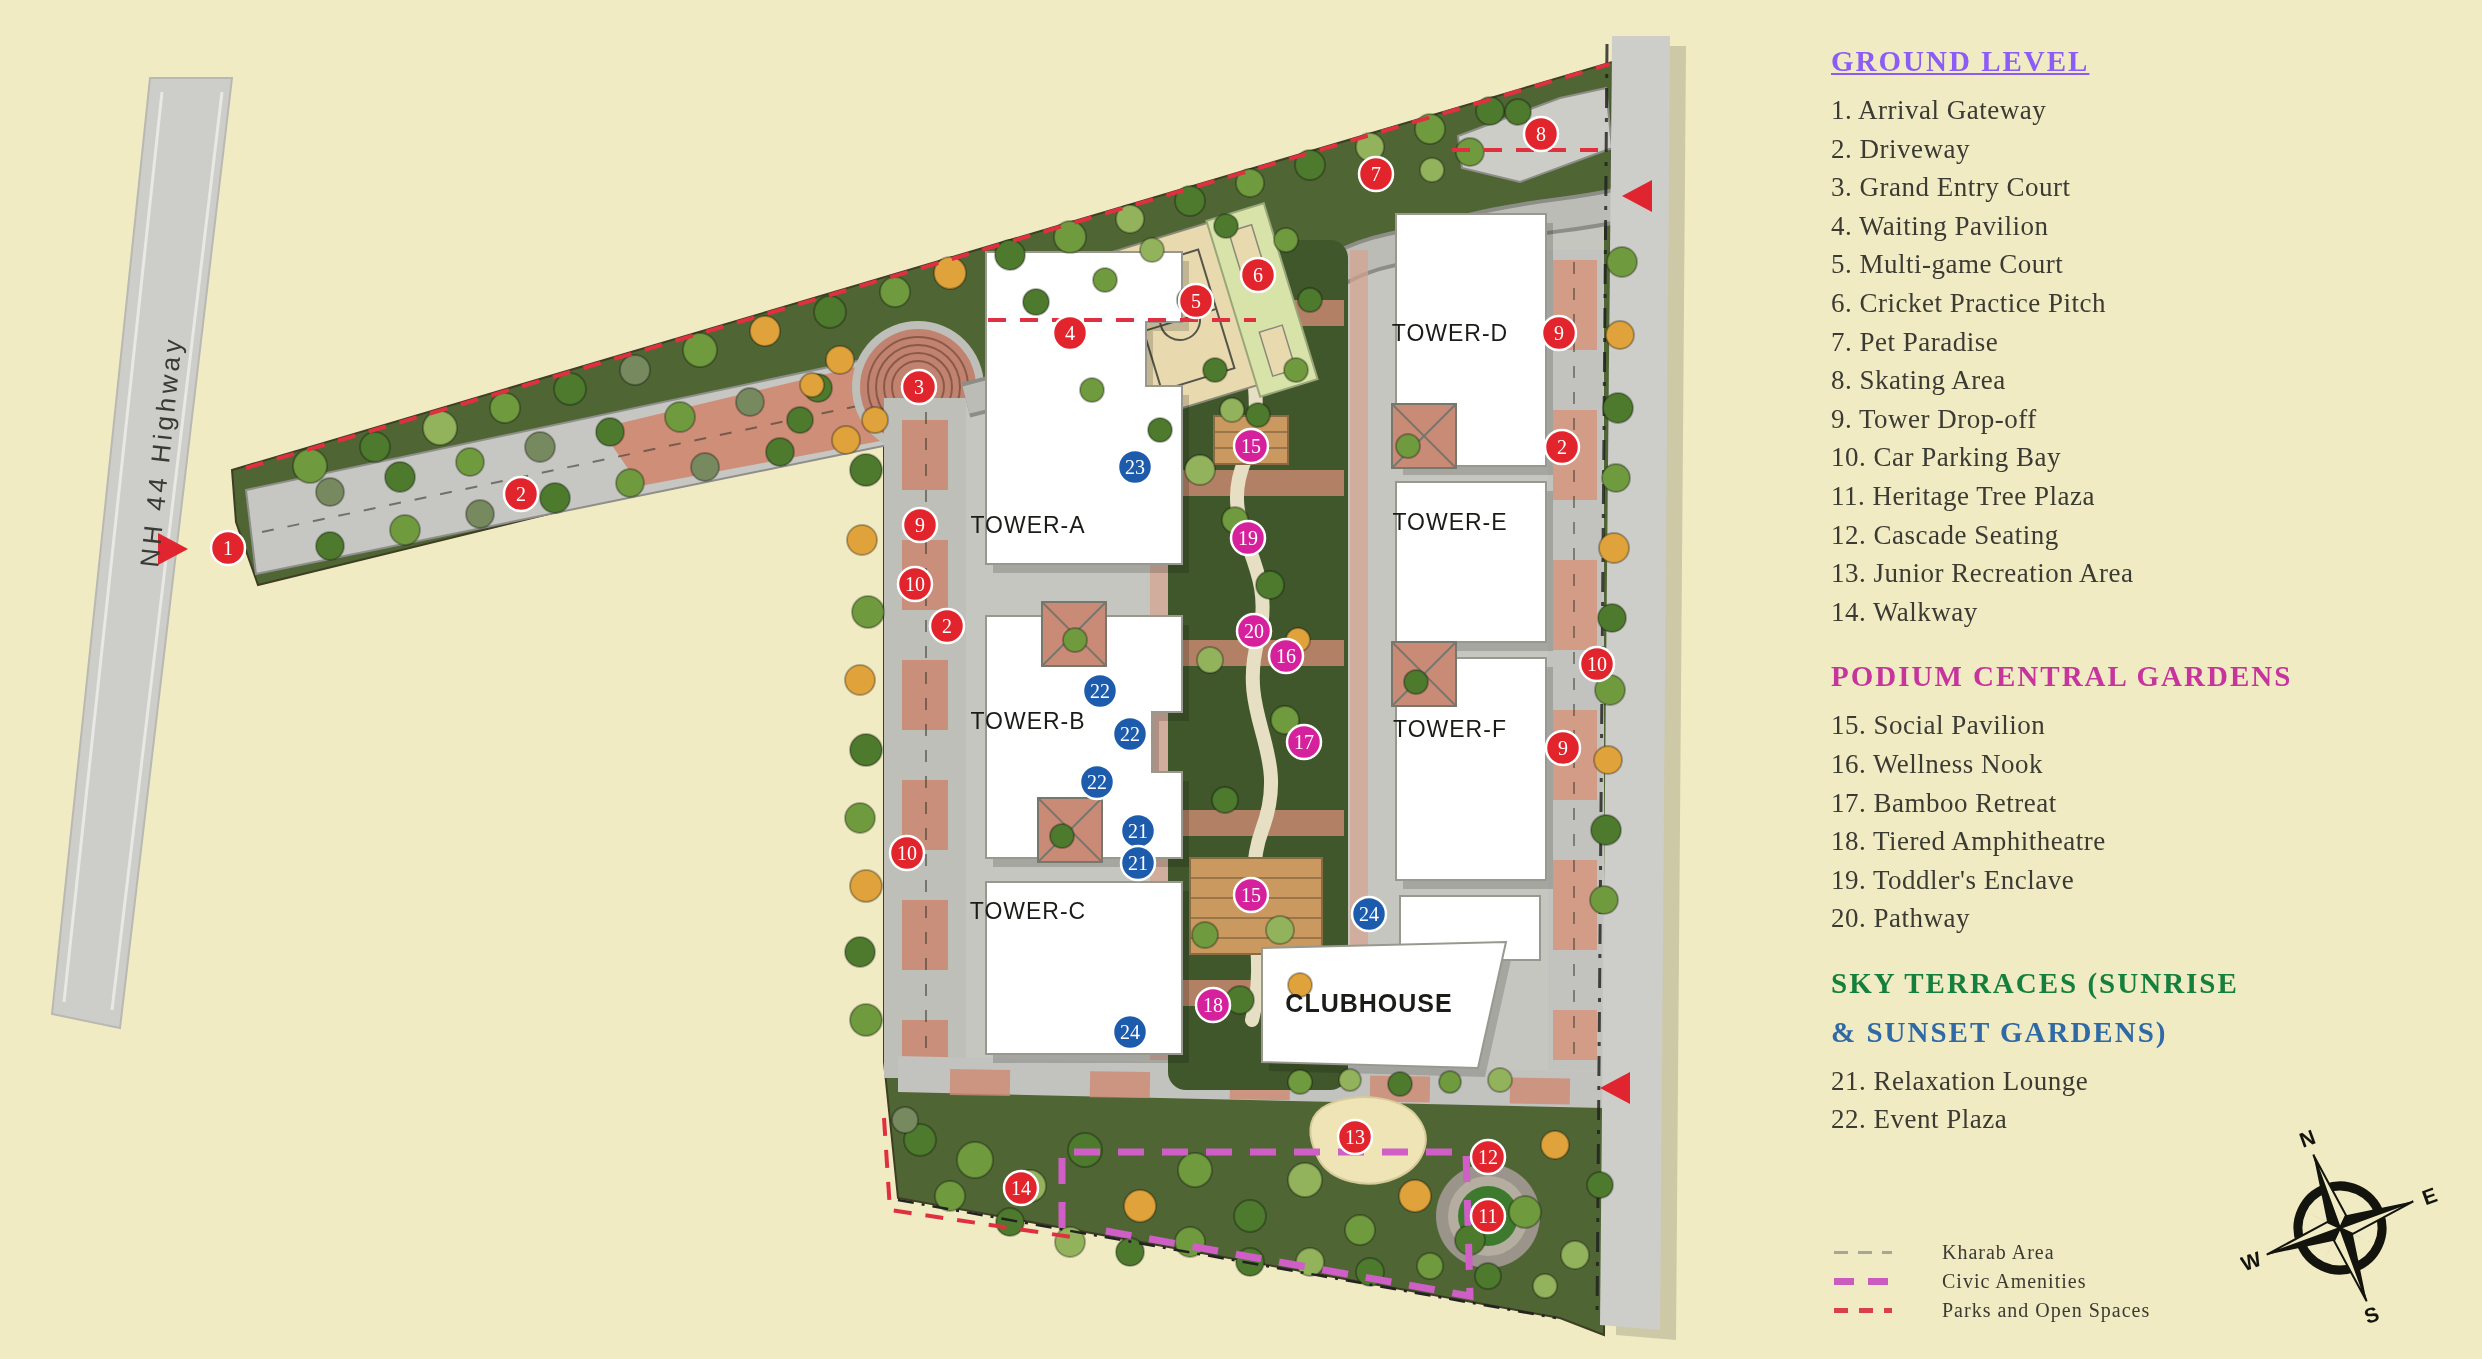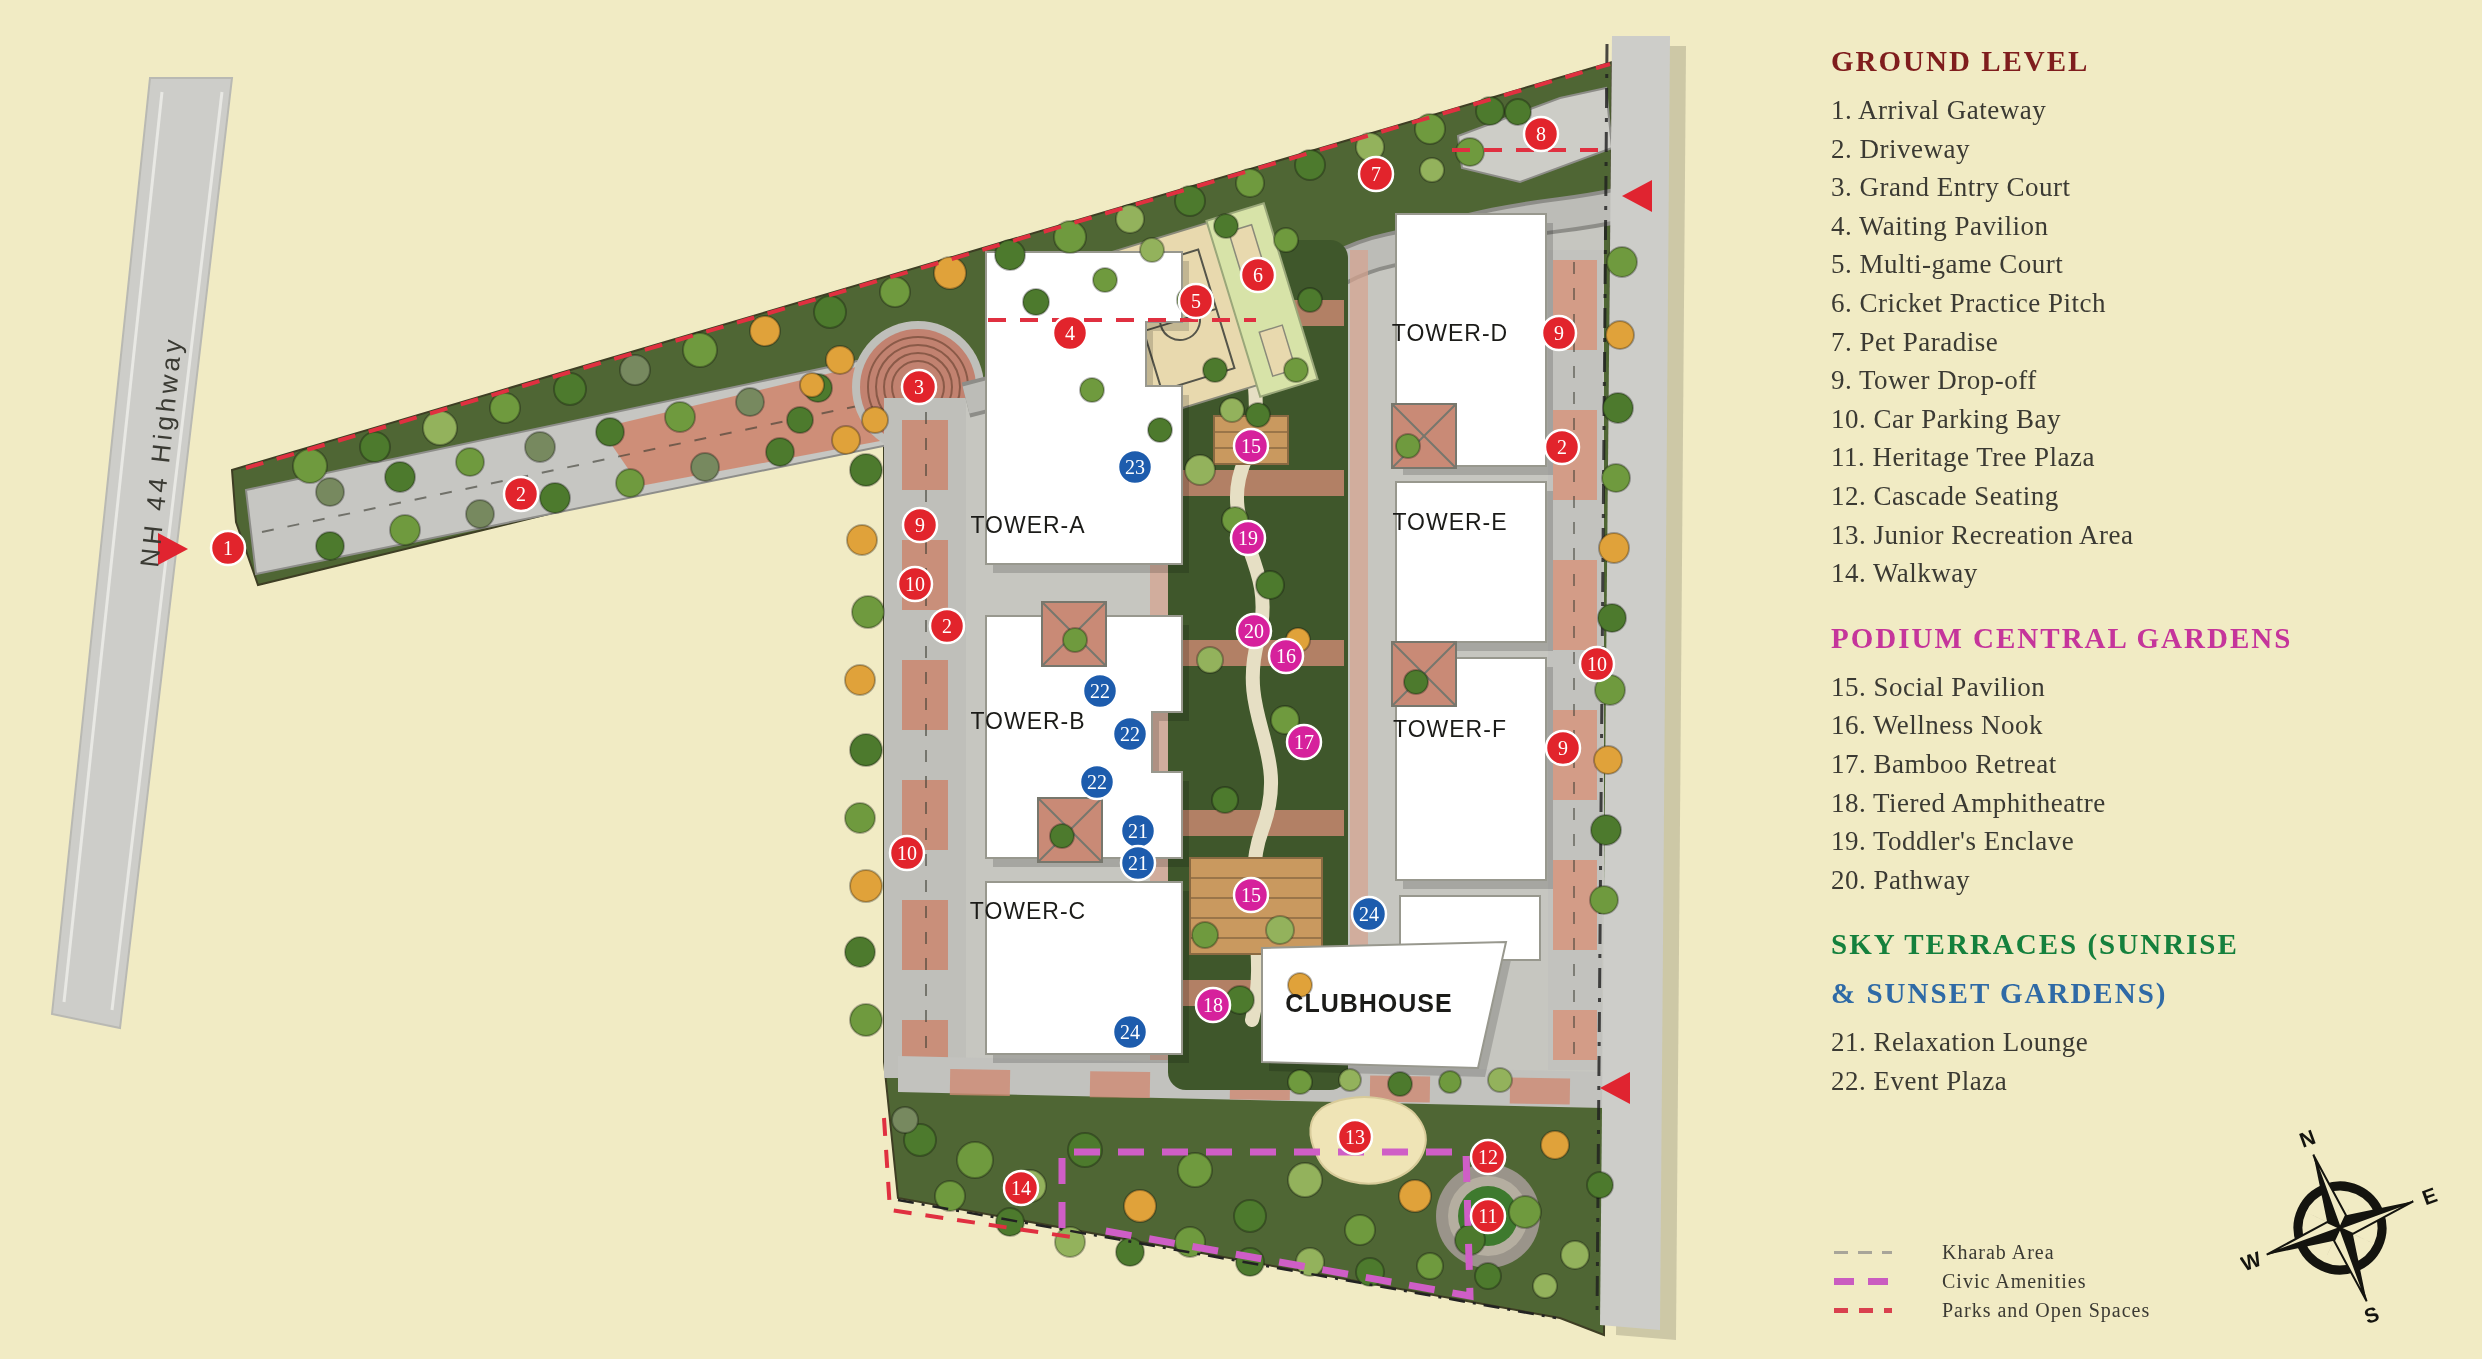--- a/index.html
+++ b/index.html
@@ -456,28 +456,29 @@
         <text x="1450" y="737" text-anchor="middle" fill="#1b1b18" font-family="Liberation Sans, sans-serif" font-size="23" font-weight="400" letter-spacing="1">TOWER-F</text>
         <text x="1369" y="1012" text-anchor="middle" fill="#1b1b18" font-family="Liberation Sans, sans-serif" font-size="25" font-weight="700" letter-spacing="1">CLUBHOUSE</text>
       </g>
 
     <text transform="translate(158,568) rotate(-84)" font-family="Liberation Sans, sans-serif" font-size="26" letter-spacing="4" fill="#3a3a33">NH 44 Highway</text>
   </svg>
 
 
   <div id="legend">
     <div class="lg-sec">
-        <div class="lg-head" style="color: #7f1d1d;">GROUND LEVEL</div>
+        <div class="lg-head" style="color: #8b5cf6; text-decoration: underline;">GROUND LEVEL</div>
         <div class="lg-item">1. Arrival Gateway</div>
         <div class="lg-item">2. Driveway</div>
         <div class="lg-item">3. Grand Entry Court</div>
         <div class="lg-item">4. Waiting Pavilion</div>
         <div class="lg-item">5. Multi-game Court</div>
         <div class="lg-item">6. Cricket Practice Pitch</div>
         <div class="lg-item">7. Pet Paradise</div>
+        <div class="lg-item">8. Skating Area</div>
         <div class="lg-item">9. Tower Drop-off</div>
         <div class="lg-item">10. Car Parking Bay</div>
         <div class="lg-item">11. Heritage Tree Plaza</div>
         <div class="lg-item">12. Cascade Seating</div>
         <div class="lg-item">13. Junior Recreation Area</div>
         <div class="lg-item">14. Walkway</div>
       </div>
     <div class="lg-sec">
         <div class="lg-head" style="color: rgb(197, 53, 155);">PODIUM CENTRAL GARDENS</div>
         <div class="lg-item">15. Social Pavilion</div>

